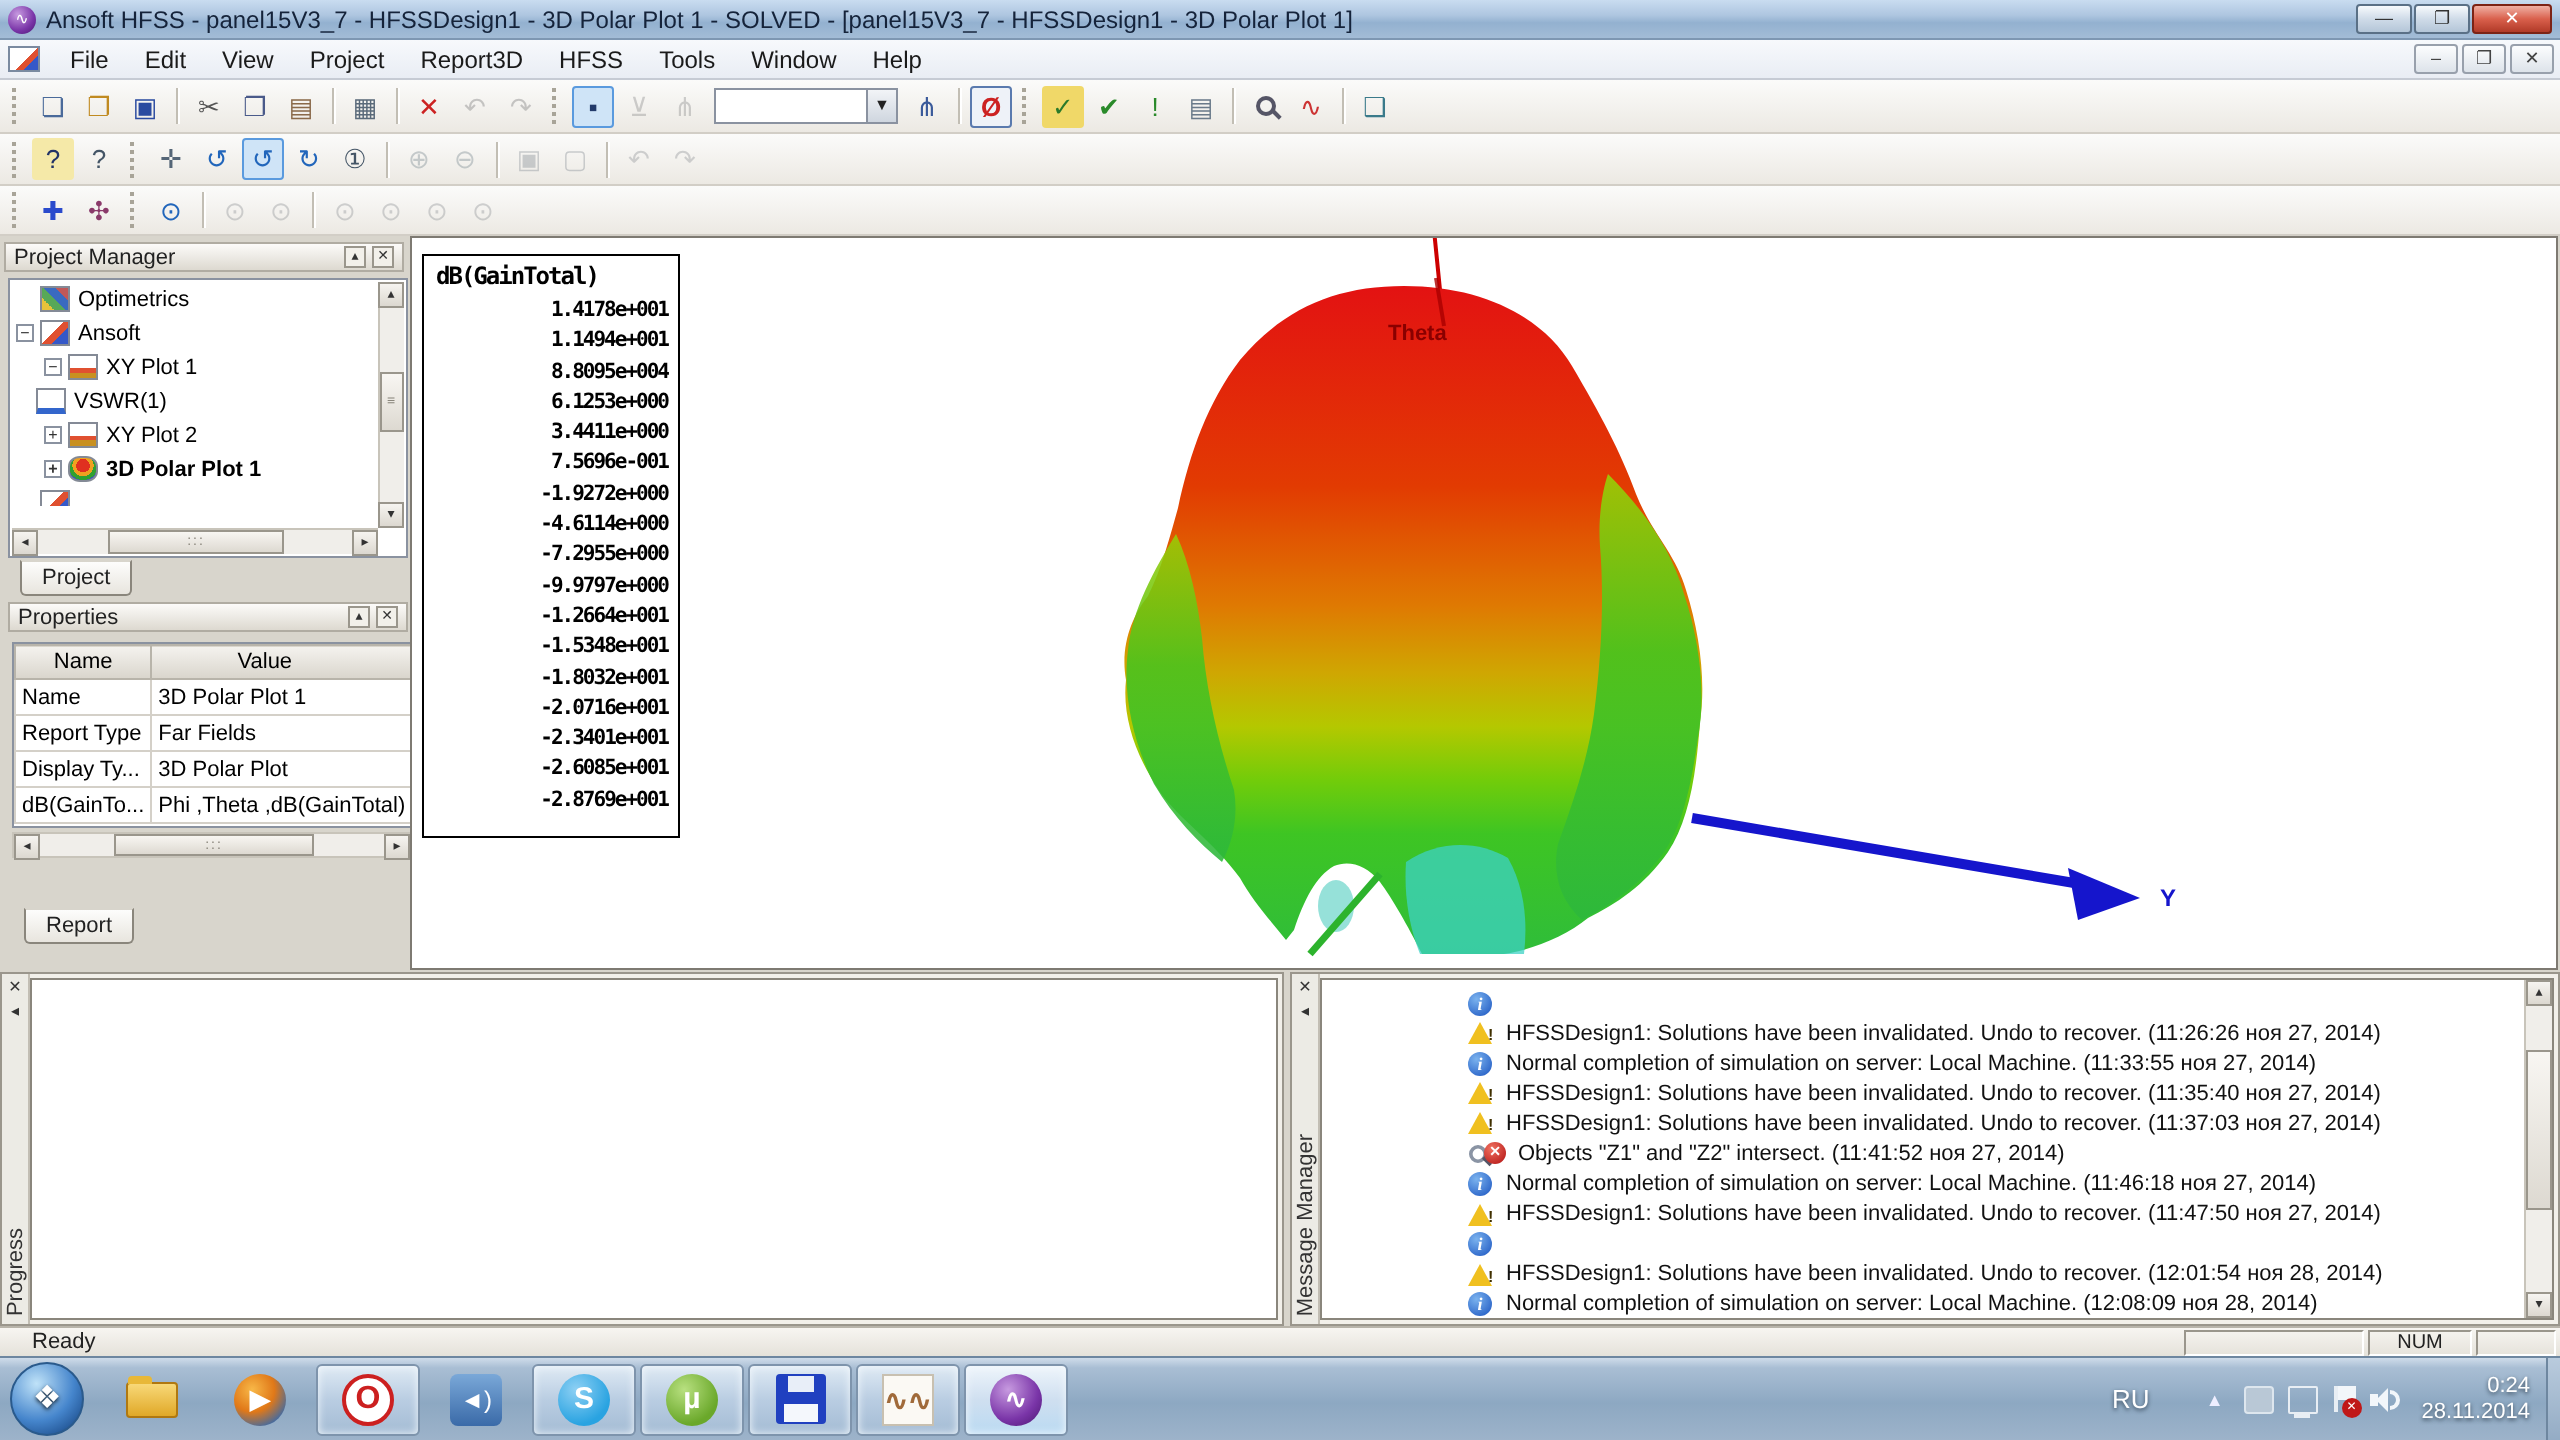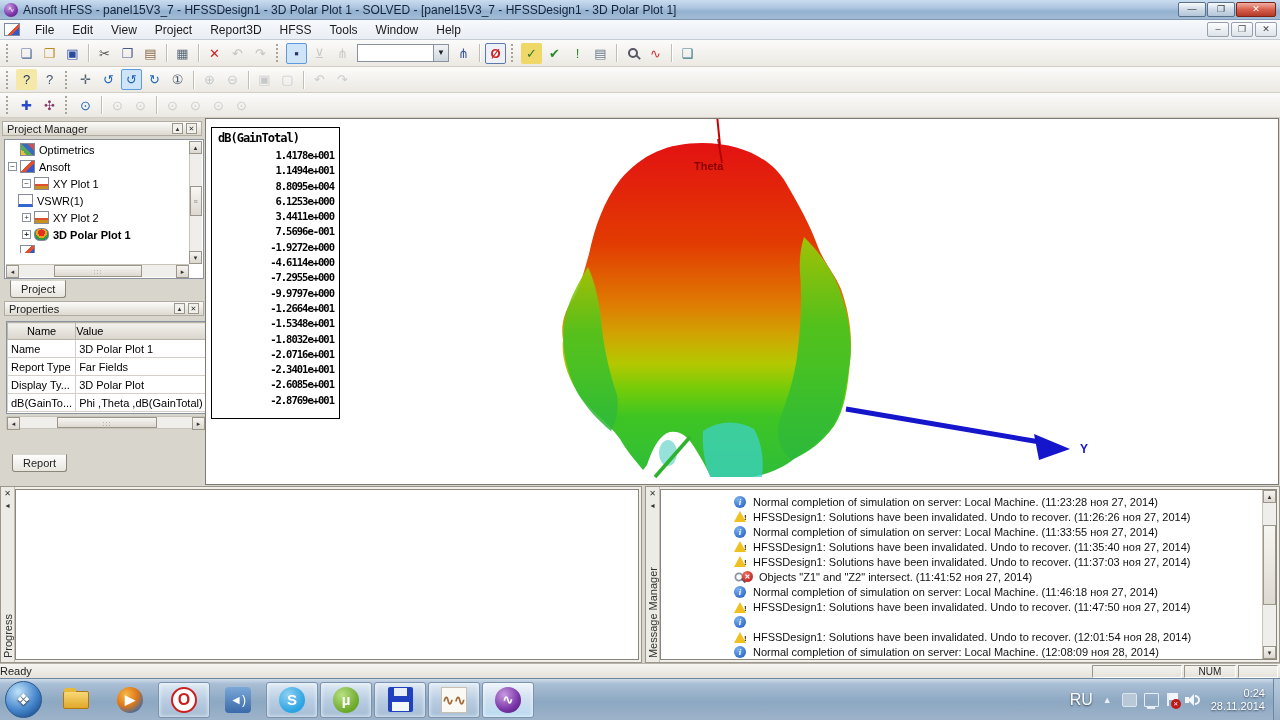--- a/index.html
+++ b/index.html
@@ -115,21 +115,21 @@
   .mi-warn .bang { position:absolute; left:4px; top:2px; font-size:8px; font-weight:bold; color:#403000; }
   .mi-err { width:18px; height:13px; }
   .mi-err .mag { border-color:#8a94a4; margin:1px 0 0 0; transform:scale(.9); }
   .mi-err .edot { position:absolute; right:-1px; top:0; width:11px; height:11px; border-radius:50%;
     background:radial-gradient(circle at 35% 30%,#f07060,#b01010); color:#fff; font-size:7px; font-weight:bold; line-height:11px; text-align:center; }
   #msg-scroll { position:absolute; right:0; top:0; width:14px; bottom:0; background:#f0eeea; border-left:1px solid #c8c4ba; }
 
   
   #statusbar { left:0; top:663px; width:1280px; height:15px; background:linear-gradient(#f7f5f1,#e5e2da);
     border-top:1px solid #b8b4aa; display:flex; align-items:center; font-size:11px; color:#222; }
-  #status-ready { padding-left:0; }
+  #status-ready { padding-left:16px; }
   .st-cell { height:13px; border:1px solid; border-color:#9a968c #fff #fff #9a968c; margin-right:2px; font-size:10px; line-height:12px; text-align:center; }
 
   
   #taskbar { left:0; top:678px; width:1280px; height:42px;
     background:linear-gradient(180deg,#cfdcea 0%,#a9bed4 12%,#8da8c2 55%,#9db3ca 100%); border-top:1px solid #6e87a0;
     display:flex; align-items:center; }
   #start-orb { width:37px; height:37px; margin:0 7px 0 5px; border-radius:50%;
     background:radial-gradient(circle at 35% 28%,#bfe2f8,#4585cc 55%,#1a4a88 90%); border:1px solid #2a5a8c;
     color:#fff; font-size:16px; line-height:36px; text-align:center; text-shadow:0 1px 2px #123; }
   .task-tile { width:52px; height:36px; margin:0 1px; display:flex; align-items:center; justify-content:center; border-radius:3px; position:relative; }
@@ -143,21 +143,21 @@
   .tk-vol { width:26px; height:26px; border-radius:4px; background:linear-gradient(#7aa8d8,#3a6aa8); color:#fff; font-size:12px; line-height:26px; text-align:center; }
   .tk-skype { background:radial-gradient(circle at 35% 30%,#8ed0f4,#29a3e1 70%); font-size:15px; line-height:26px; }
   .tk-utor { background:radial-gradient(circle at 35% 30%,#b8e080,#6aa82a 70%); font-size:15px; line-height:26px; }
   .tk-floppy { width:25px; height:25px; background:#2040c0; border-radius:2px; position:relative; }
   .tk-floppy::before { content:""; position:absolute; left:6px; top:1px; width:13px; height:8px; background:#e8eef8; }
   .tk-floppy::after { content:""; position:absolute; left:4px; bottom:1px; width:17px; height:9px; background:#f4f7fc; }
   .tk-squig { width:26px; height:26px; background:#fbf9f4; border:1px solid #c8c0b0; color:#a06a3a; font-size:14px; font-weight:bold; text-align:center; line-height:24px; }
   .tk-hfss { background:radial-gradient(circle at 35% 30%,#c79ae0,#7a35a8 60%,#4a1570); font-size:13px; line-height:26px; }
 
   #tray { margin-left:auto; display:flex; align-items:center; color:#fff; }
-  #tray-lang { font-size:16px; margin-right:10px; text-shadow:0 1px 2px #345; }
+  #tray-lang { font-size:13px; margin-right:28px; text-shadow:0 1px 2px #345; }
   #tray-up { font-size:9px; margin-right:10px; color:#eef; }
   .tray-ico { width:15px; height:14px; margin-right:7px; position:relative; }
   .ty-plug { border:1px solid #dde6ee; background:#b9c8d6; border-radius:2px; }
   .ty-net { border:1px solid #e8eef4; border-radius:1px; background:transparent; }
   .ty-net::after { content:""; position:absolute; left:2px; bottom:-3px; width:8px; height:2px; background:#e8eef4; }
   .ty-flag { width:12px; }
   .ty-flag::before { content:""; position:absolute; left:1px; top:0; width:2px; height:13px; background:#e8eef4; }
   .ty-flag::after { content:"✕"; position:absolute; right:-3px; bottom:-2px; width:10px; height:10px; border-radius:50%;
     background:#c01818; color:#fff; font-size:6px; line-height:10px; text-align:center; }
   .ty-flagcloth { position:absolute; left:3px; top:0; width:9px; height:7px; background:#f2f6fa; }
@@ -351,21 +351,21 @@
         <span class="dh-btns">
           <span class="dh-b">▴</span>
           <span class="dh-b">✕</span>
         </span>
       </div>
       <div id="props-table">
         <table>
           <thead>
             <tr>
               <th style="width:62px;">Name</th>
-              <th style="text-align:left;padding-right:17px;">Value</th>
+              <th style="text-align:center;padding-right:17px;">Value</th>
             </tr>
           </thead>
           <tbody id="props-rows">
               <tr>
                 <td style="width: 62px;">Name</td>
                 <td>3D Polar Plot 1</td>
               </tr>
               <tr>
                 <td style="width: 62px;">Report Type</td>
                 <td>Far Fields</td>
@@ -513,21 +513,20 @@
   <div id="message-pane" class="bpane">
     <div class="bstrip">
       <span class="bx">✕</span>
       <span class="bx">◂</span>
       <span class="vlabel">Message Manager</span>
     </div>
     <div class="bcontent">
       <div id="msg-list">
           <div class="mrow">
             <span class="micon mi-info">i</span>
-            <span>Normal completion of simulation on server: Local Machine. (11:23:28 ноя 27, 2014)</span>
           </div>
           <div class="mrow">
             <span class="micon mi-warn">
               <span class="bang">!</span>
             </span>
             <span>HFSSDesign1: Solutions have been invalidated. Undo to recover. (11:26:26 ноя 27, 2014)</span>
           </div>
           <div class="mrow">
             <span class="micon mi-info">i</span>
             <span>Normal completion of simulation on server: Local Machine. (11:33:55 ноя 27, 2014)</span>

